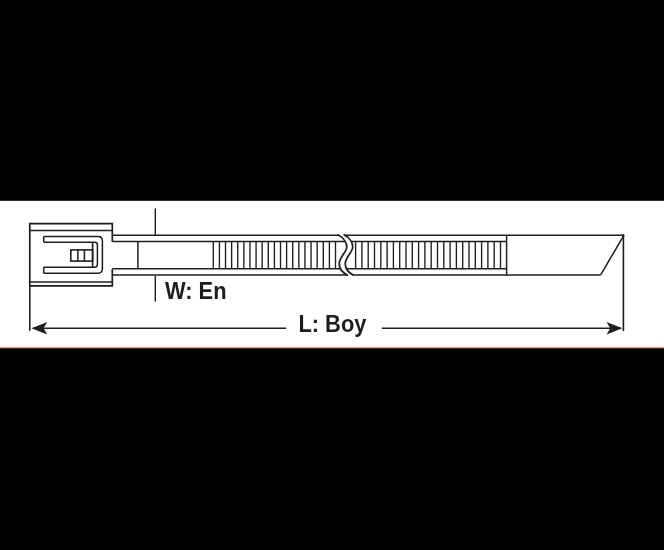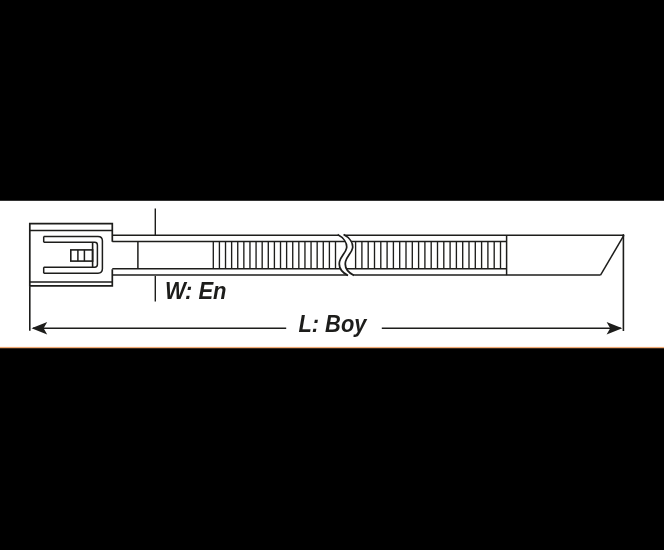--- a/index.html
+++ b/index.html
@@ -1,16 +1,16 @@
 <!DOCTYPE html>
 <html><head>
 <meta charset="utf-8">
 <style>
   html,body{margin:0;padding:0;background:#000;}
-  #stage{position:relative;width:664px;height:466px;background:#000;overflow:hidden;font-style:italic;}
+  #stage{position:relative;width:664px;height:466px;background:#000;overflow:hidden;}
   svg{display:block;}
   text{font-family:"Liberation Sans",sans-serif;font-weight:bold;fill:#1d1d1b;}
 </style>
 </head>
 <body>
 <div id="stage">
 <svg width="664" height="550" viewBox="0 0 664 550">
 
   <rect x="0" y="0" width="664" height="200.8" fill="#000000"></rect>
 

